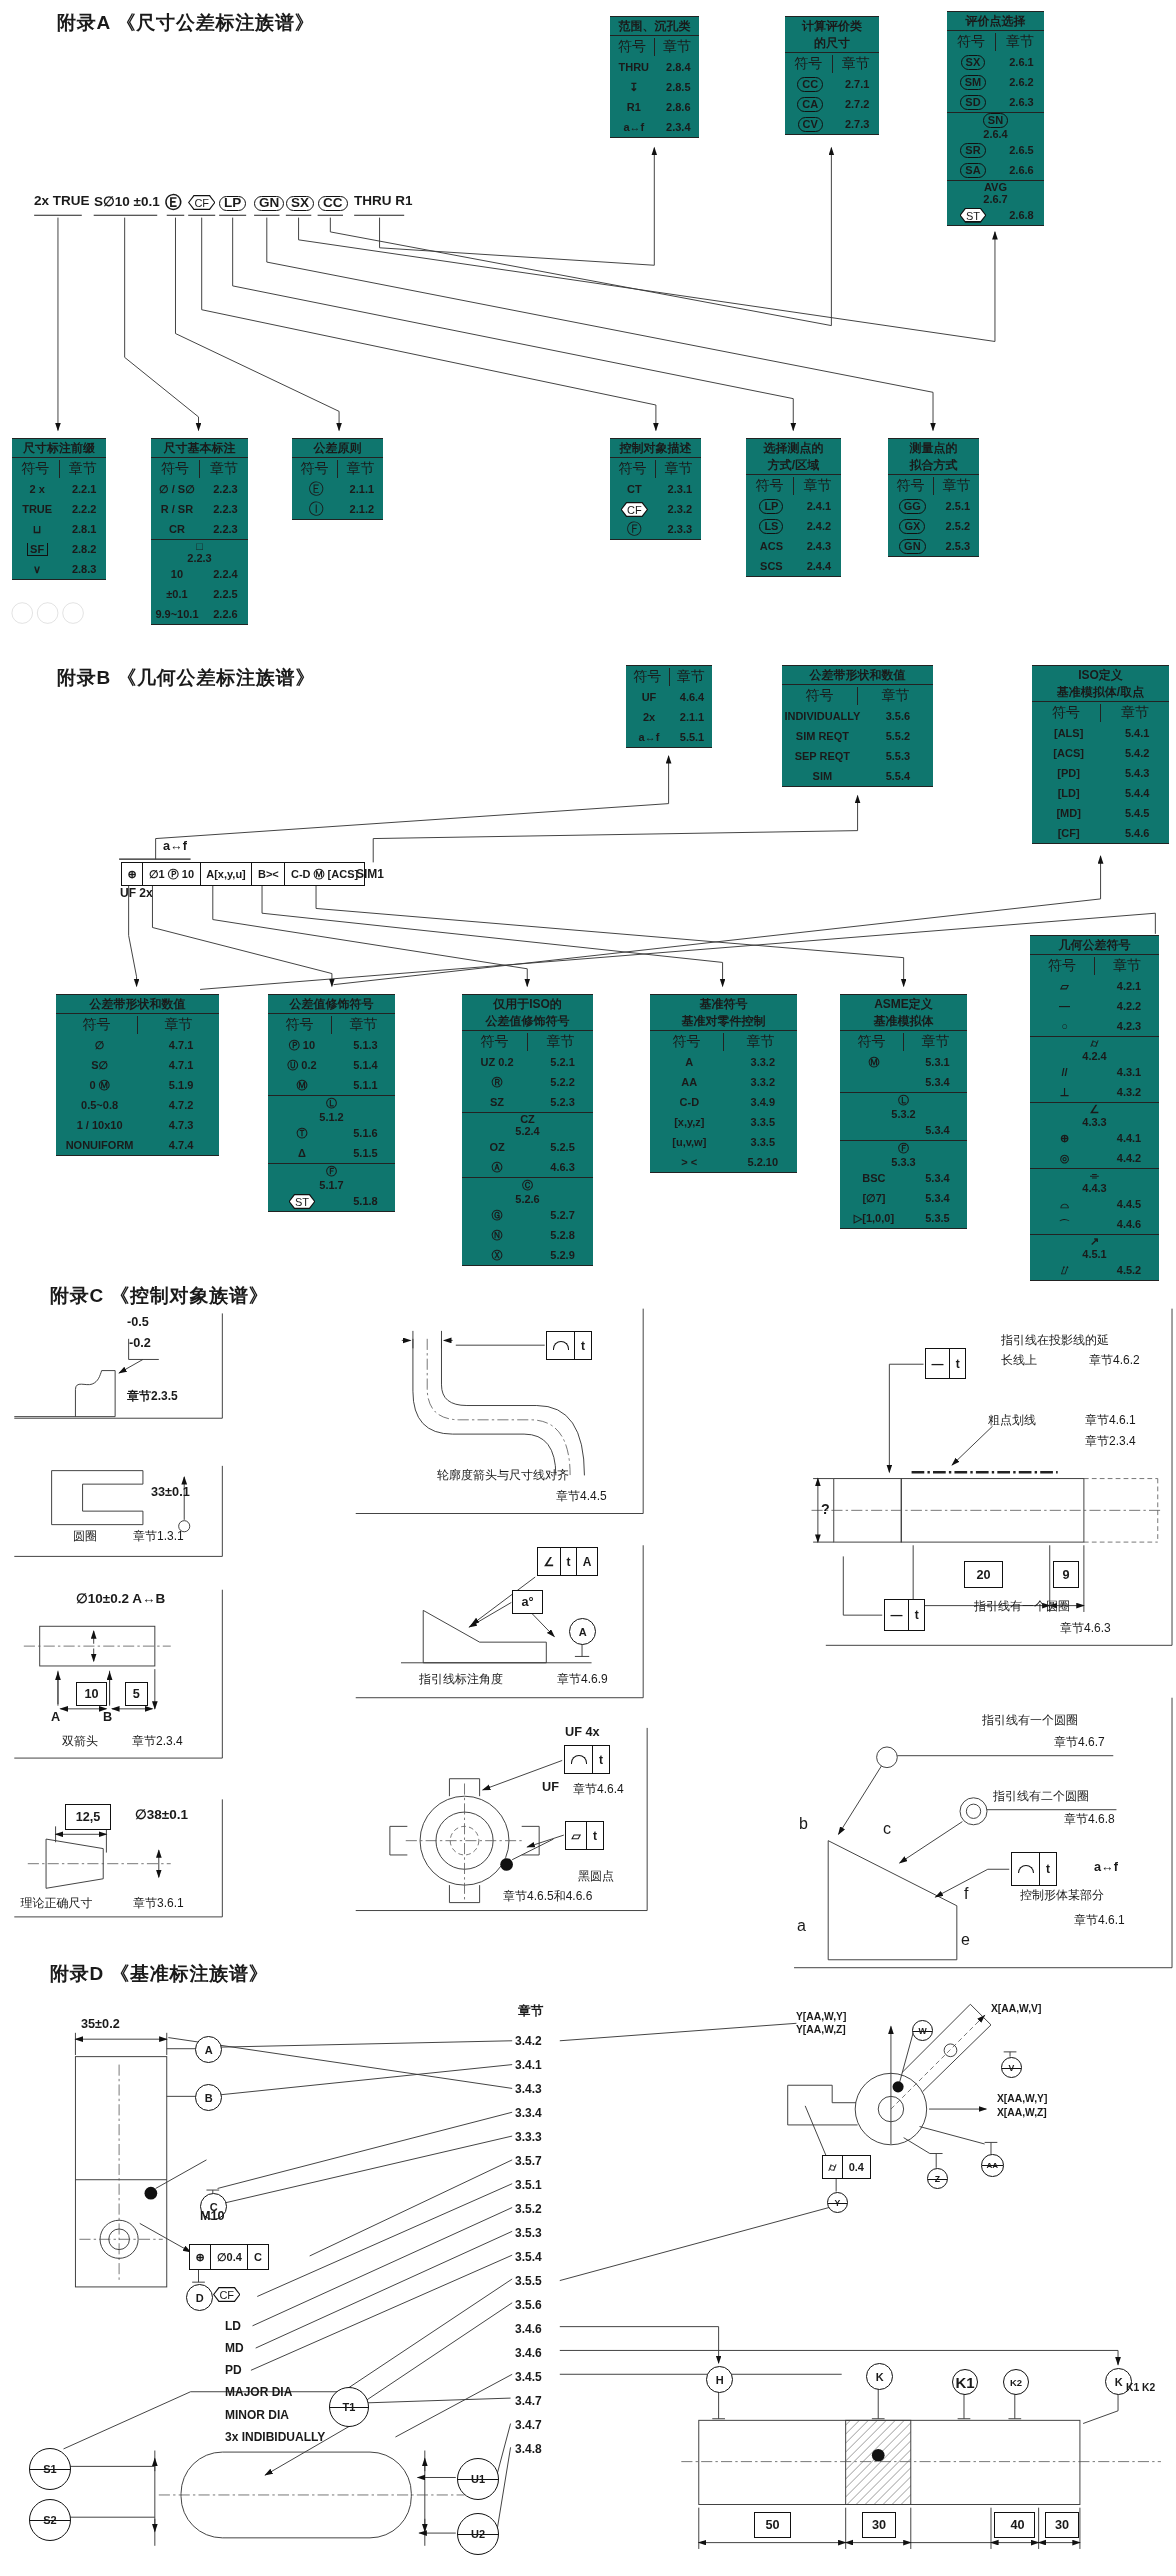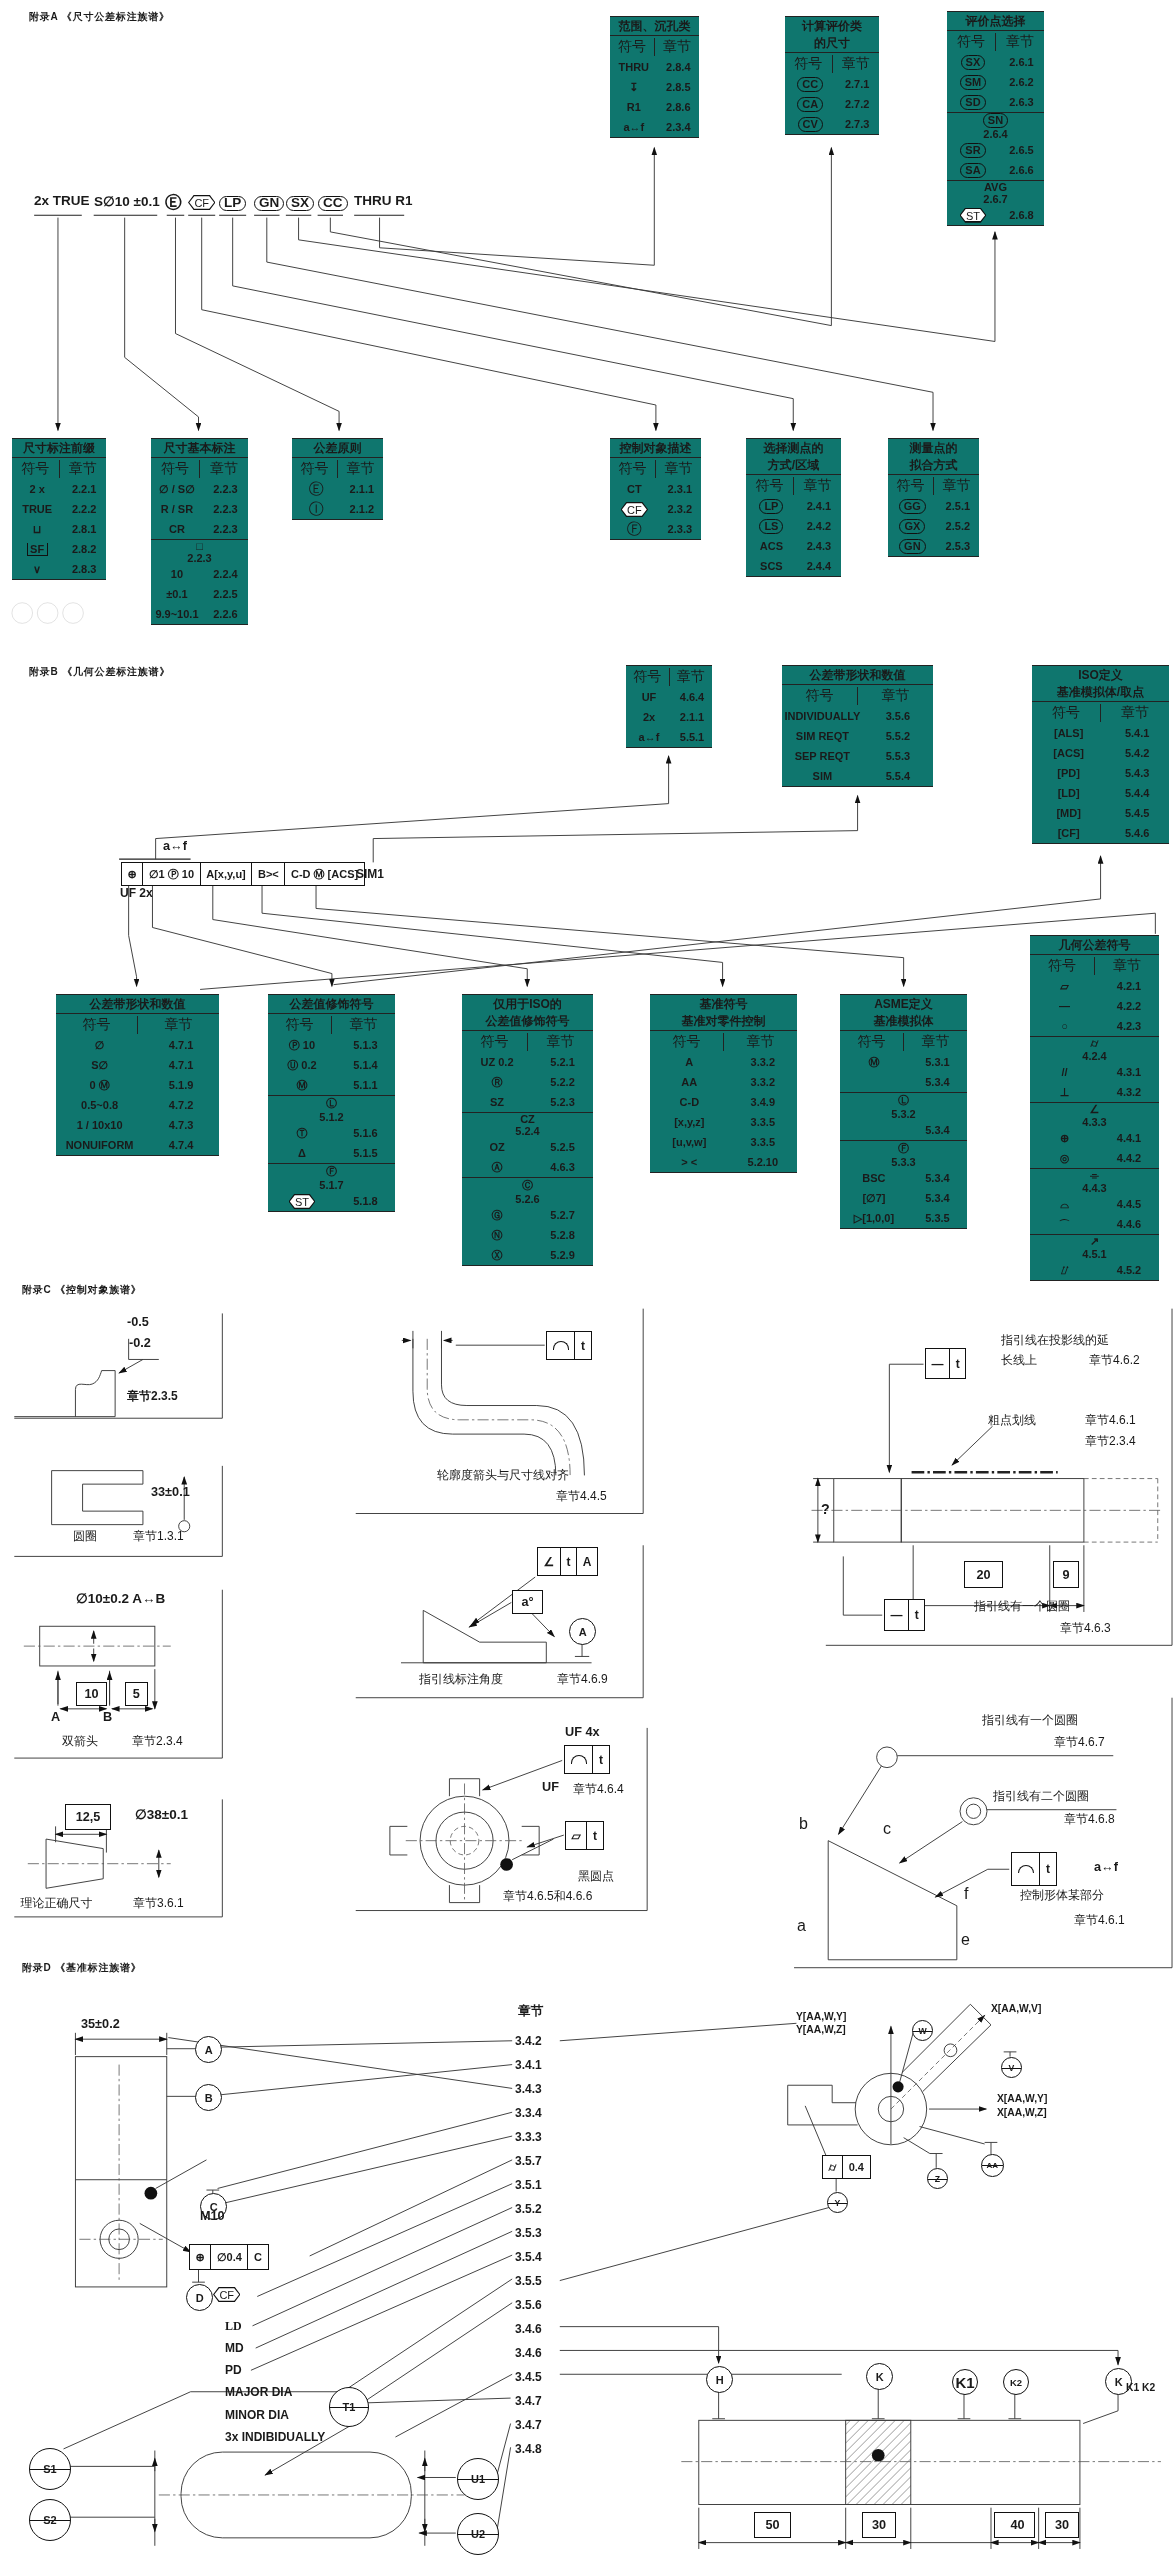--- a/index.html
+++ b/index.html
@@ -1,18 +1,18 @@
 <!DOCTYPE html>
 <html style="font-size:12.7px"><head>
 <meta charset="utf-8">
 <style>
   html,body{margin:0;padding:0;}
   body{width:1176px;height:2576px;position:relative;background:#fff;
        font-family:"Liberation Sans",sans-serif;color:#1a1a1a;}
-  .sec-title{position:absolute;font-size:10px;font-weight:bold;white-space:nowrap;letter-spacing:0.8px;}
+  .sec-title{position:absolute;font-size:19px;font-weight:bold;white-space:nowrap;letter-spacing:0.8px;margin-left:28px;}
   svg.overlay{position:absolute;left:0;top:0;pointer-events:none;}
   .ln{stroke:#3a3a3a;stroke-width:1.2;fill:none;}
   .ln2{stroke:#222;stroke-width:1.5;fill:none;}
   .cl{stroke:#555;stroke-width:1;fill:none;stroke-dasharray:14 4 3 4;}
   .hd{stroke:#555;stroke-width:1;fill:none;stroke-dasharray:6 4;}
   .tk{stroke:#222;stroke-width:3;fill:none;stroke-dasharray:16 4 3 4;}
   .fill{fill:#111;stroke:none;}
   .gtable{position:absolute;border-top:1.6px solid #222;border-bottom:1.6px solid #222;font-size:11px;background:#0f766e;}
   .gt-title{font-weight:bold;text-align:center;border-bottom:1.4px solid #222;padding:0.8px 0;font-size:12px;line-height:16.7px;}
   .gt-head{display:flex;padding:1.6px 0;border-bottom:0;}
@@ -999,21 +999,21 @@
 <span class="lbl b" style="left:200px;top:2209px;font-size:12.7px;">M10</span>
 <div class="fcf" style="left:189px;top:2244px;height:24px;font-size:11px;">
     <span class="cell">⊕</span>
     <span class="cell">∅0.4</span>
     <span class="cell">C</span>
   </div>
 <div class="dc" style="left:186px;top:2284px;width:25.4px;height:25.4px;">
     <span>D</span>
   </div>
 <span class="hx" style="position:absolute;left:213px;top:2287px;"><span>CF</span></span>
-<span class="lbl b" style="left:225px;top:2319px;font-family:Liberation Serif, serif;">LD</span>
+<span class="lbl b" style="left:225px;top:2319px;">LD</span>
 <span class="lbl b" style="left:225px;top:2341px;">MD</span>
 <span class="lbl b" style="left:225px;top:2363px;">PD</span>
 <span class="lbl b" style="left:225px;top:2385px;">MAJOR DIA</span>
 <span class="lbl b" style="left:225px;top:2408px;">MINOR DIA</span>
 <span class="lbl b" style="left:225px;top:2430px;">3x INDIBIDUALLY</span>
 
 <div class="dc dt" style="left:29px;top:2448px;width:40px;height:40px;">
     <span>S1</span>
   </div>
 <div class="dc dt" style="left:29px;top:2499px;width:40px;height:40px;">

